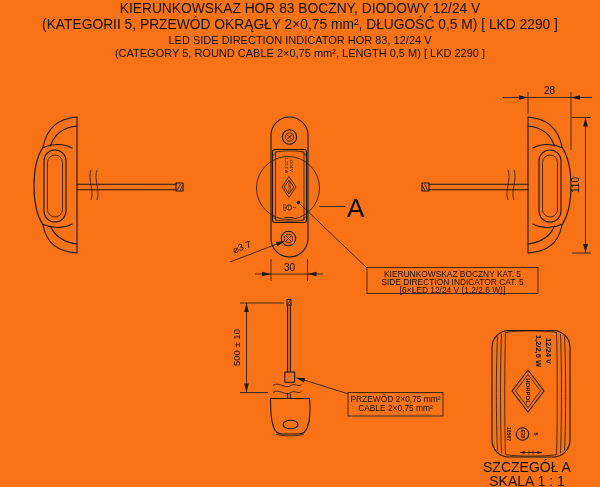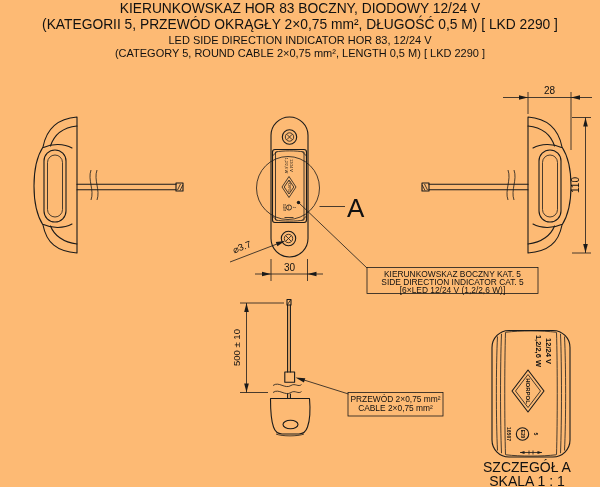--- a/index.html
+++ b/index.html
@@ -1,17 +1,17 @@
 <!DOCTYPE html>
 <html><head>
 <meta charset="utf-8">
 <style>
   html,body{margin:0;padding:0;background:#ffffff;}
   #canvas{
-    position:relative;width:600px;height:487px;background:#fdba74;
+    position:relative;width:600px;height:487px;background:#f97316;
     font-family:"Liberation Sans", sans-serif;overflow:hidden;
   }
   svg{position:absolute;top:0;left:0;}
   svg text{fill:#111111;font-family:"Liberation Sans", sans-serif;}
   .ol{fill:none;stroke:#1a1a1a;stroke-width:1.1;stroke-linecap:round;stroke-linejoin:round;}
   .thin{fill:none;stroke:#1a1a1a;stroke-width:0.8;}
   .dim{fill:none;stroke:#1a1a1a;stroke-width:0.8;}
   .arr{fill:#1a1a1a;stroke:none;}
   .dimtxt{font-size:10px;}
   .titletxt{font-size:13.8px;}

